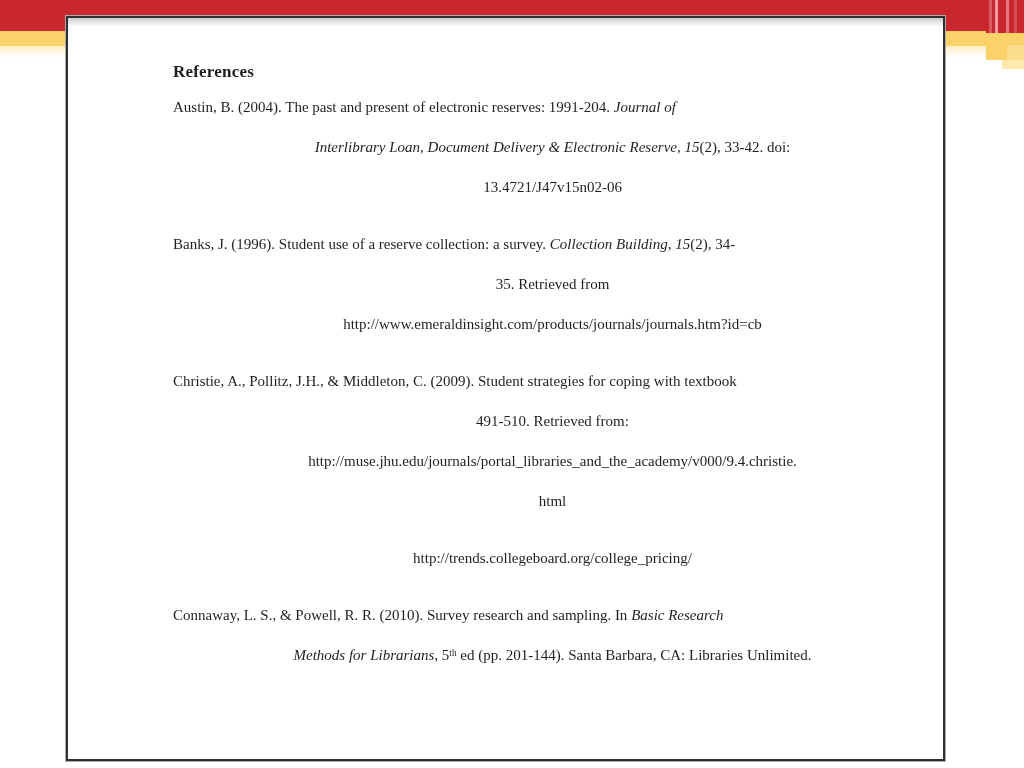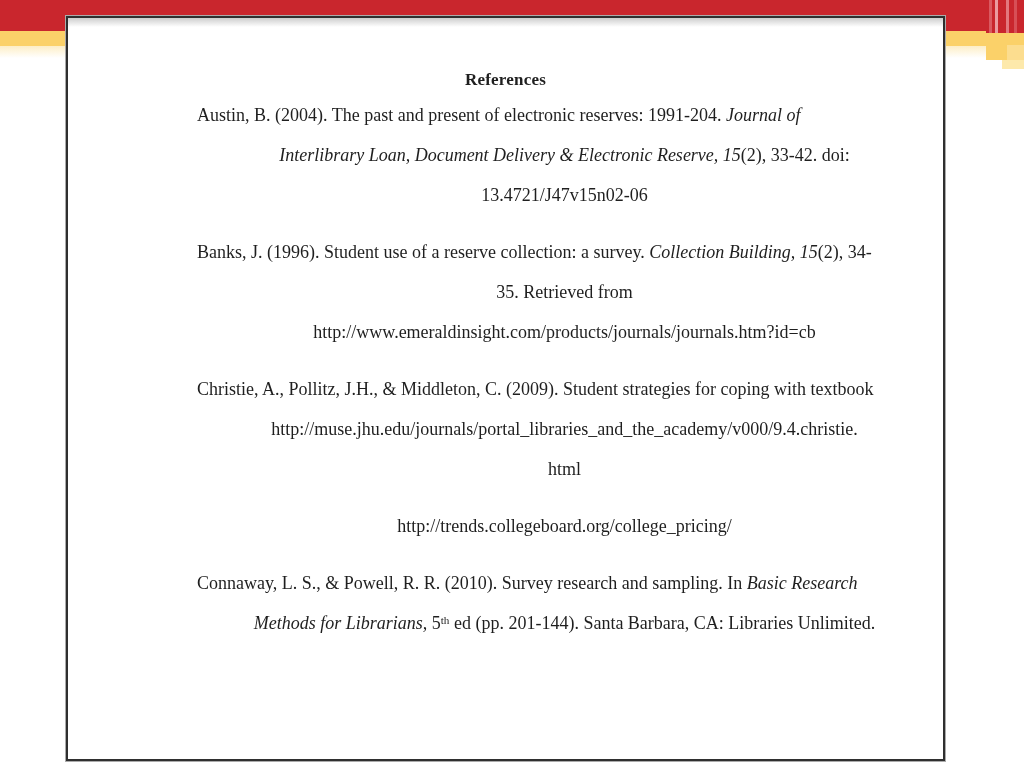--- a/index.html
+++ b/index.html
@@ -33,25 +33,25 @@
     background:#fde9ab;}
 
   
   .slide-frame{position:absolute;left:66px;top:16px;width:879px;height:745px;
     background:#ffffff;border:2px solid var(--border);outline:1px solid var(--outline);}
   .slide-frame::before{content:"";position:absolute;left:0;top:0;right:0;height:9px;
     background:linear-gradient(to bottom,rgba(90,90,90,0.30),rgba(90,90,90,0));pointer-events:none;}
   .slide-inner{position:relative;width:100%;height:100%;
     padding:37px 60px 0 105px;}
 
-  .page-title{font-size:17px;line-height:26px;font-weight:bold;text-align:center;
-    margin:12px 45px 2px 0;letter-spacing:0.2px;}
+  .page-title{font-size:17px;line-height:26px;font-weight:bold;text-align:left;
+    margin:4px 45px 2px 0;letter-spacing:0.2px;}
 
   .ref-item{margin:0 0 17px 0;}
-  .ref-line{font-size:18px;line-height:40px;white-space:nowrap;margin-left:24px;}
+  .ref-line{font-size:15px;line-height:40px;white-space:nowrap;}
   .ref-line.cont{padding-left:49px;text-align:center;}
   .it{font-style:italic;}
   .sup{font-size:0.62em;vertical-align:baseline;position:relative;top:-0.45em;}
 </style>
 </head>
 <body>
 
 <div class="stage">
   <div class="band-red"></div>
   <div class="band-gold"></div>
@@ -69,20 +69,21 @@
             <div class="ref-line cont"><span class="it">Interlibrary Loan, Document Delivery &amp; Electronic Reserve, 15</span><span>(2), 33-42. doi:</span></div>
             <div class="ref-line cont"><span>13.4721/J47v15n02-06</span></div>
           </div>
           <div class="ref-item">
             <div class="ref-line"><span>Banks, J. (1996). Student use of a reserve collection: a survey. </span><span class="it">Collection Building, 15</span><span>(2), 34-</span></div>
             <div class="ref-line cont"><span>35. Retrieved from</span></div>
             <div class="ref-line cont"><span>http://www.emeraldinsight.com/products/journals/journals.htm?id=cb</span></div>
           </div>
           <div class="ref-item">
             <div class="ref-line"><span>Christie, A., Pollitz, J.H., &amp; Middleton, C. (2009). Student strategies for coping with textbook</span></div>
+            <div class="ref-line cont"><span>491-510. Retrieved from:</span></div>
             <div class="ref-line cont"><span>http://muse.jhu.edu/journals/portal_libraries_and_the_academy/v000/9.4.christie.</span></div>
             <div class="ref-line cont"><span>html</span></div>
           </div>
           <div class="ref-item">
             <div class="ref-line cont"><span>http://trends.collegeboard.org/college_pricing/</span></div>
           </div>
           <div class="ref-item">
             <div class="ref-line"><span>Connaway, L. S., &amp; Powell, R. R. (2010). Survey research and sampling. In </span><span class="it">Basic Research</span></div>
             <div class="ref-line cont"><span class="it">Methods for Librarians,</span><span> 5</span><span class="sup">th</span><span> ed (pp. 201-144). Santa Barbara, CA: Libraries Unlimited.</span></div>
           </div>

